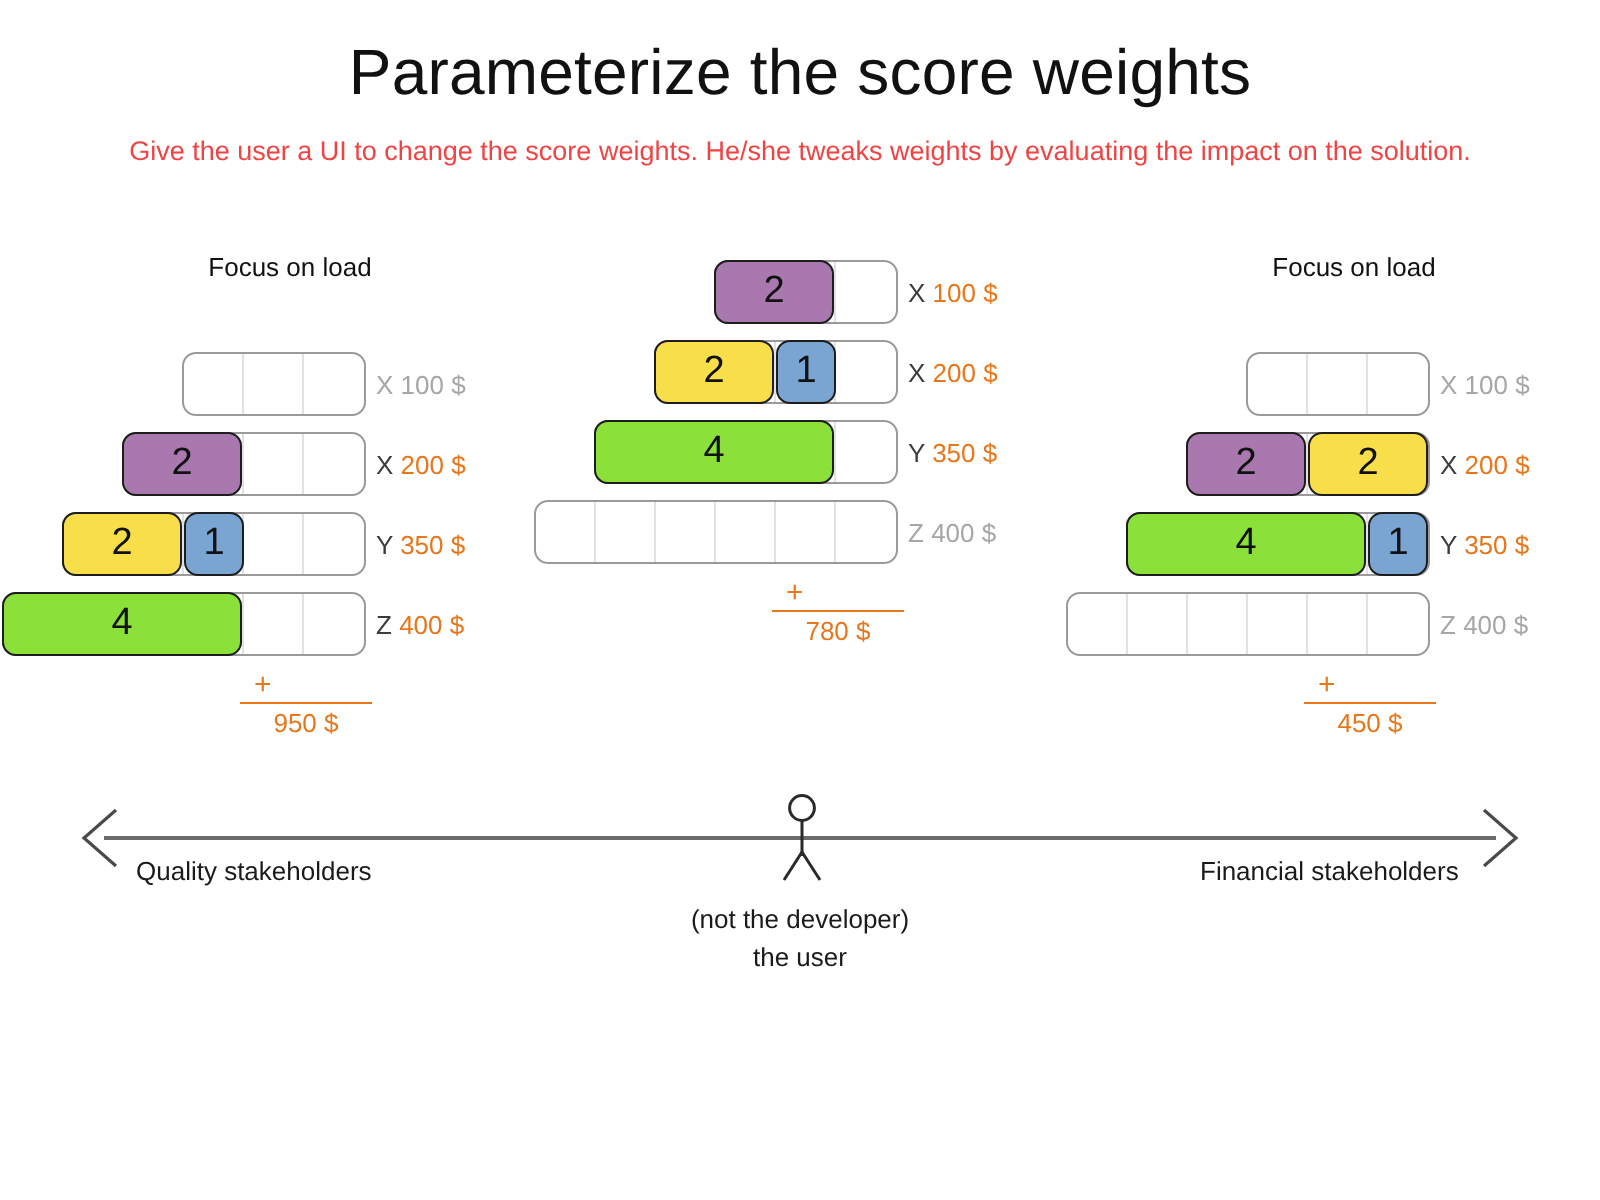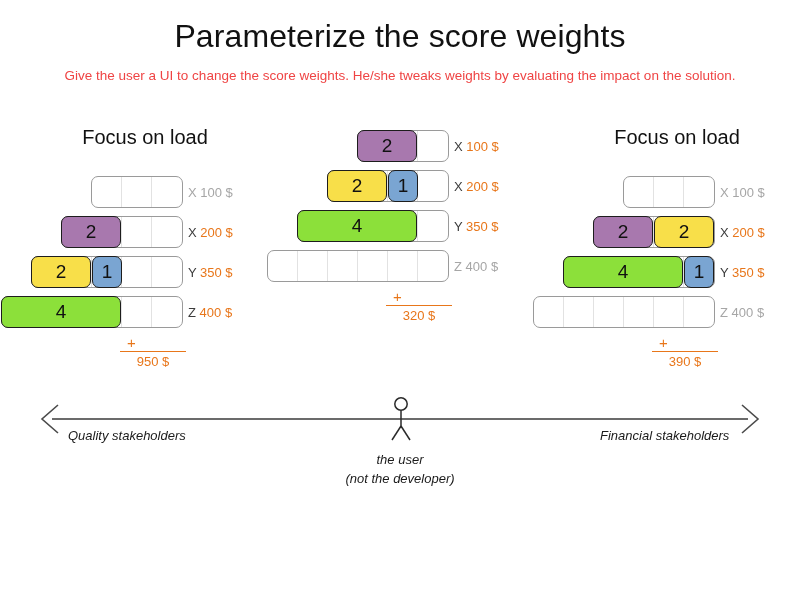--- a/index.html
+++ b/index.html
@@ -37,21 +37,21 @@
     top: 126px; left: 0; width: 800px;
     display: flex;
     flex-direction: row;
   }
   .column {
     width: 266px;
     position: relative;
   }
   .col-title {
     text-align: center;
-    font-size: 20px;
+    font-size: 13px;
     color: #111;
     margin-bottom: 26px;
     height: 20px;
     margin-left: 24px;
   }
 
   .rows { display: flex; flex-direction: column; padding-left: 40px; }
 
   .row {
     display: flex;
@@ -147,21 +147,21 @@
     text-align: left;
     padding-left: 7px;
   }
   .rule {
     border-bottom: 1.6px solid #E8761A;
     margin: 2px 0 2px 0;
   }
   .sum { text-align: center; font-size: 13px; }
 
   
-  .axis-wrap { position: absolute; left: 0; top: 396px; width: 800px; height: 120px; font-style: italic; }
+  .axis-wrap { position: absolute; left: 0; top: 396px; width: 800px; height: 120px; }
   .axis-line {
     position: absolute;
     left: 52px; top: 22px;
     width: 696px; height: 2px;
     background: #6b6b6b;
   }
   .arrow { position: absolute; top: 8px; width: 20px; height: 30px; }
   .arrow svg { display: block; }
   .arrow-left { left: 40px; }
   .arrow-right { left: 740px; }
@@ -337,21 +337,21 @@
               </div>
             </div>
             <div class="rowlabel muted"><span class="key">Z</span> <span class="cost">400 $</span></div>
           </div>
         </div>
         <div class="total">
           <div class="total-inner">
             <div class="total-box">
               <div class="plus">+</div>
               <div class="rule"></div>
-              <div class="sum">320 $</div>
+              <div class="sum">780 $</div>
             </div>
           </div>
         </div>
       </div>
       <div class="column">
         <div class="col-title">Focus on load</div>
         <div class="rows">
           <div class="row">
             <div class="bar-area">
               <div class="bar" style="width: 92px;">
@@ -413,21 +413,21 @@
               </div>
             </div>
             <div class="rowlabel muted"><span class="key">Z</span> <span class="cost">400 $</span></div>
           </div>
         </div>
         <div class="total">
           <div class="total-inner">
             <div class="total-box">
               <div class="plus">+</div>
               <div class="rule"></div>
-              <div class="sum">390 $</div>
+              <div class="sum">450 $</div>
             </div>
           </div>
         </div>
       </div>
     </div>
 
   <div class="axis-wrap">
     <div class="axis-line"></div>
 
     <div class="arrow arrow-left">
@@ -447,18 +447,18 @@
     <div class="figure">
       <svg width="36" height="52" viewBox="0 0 36 52">
         <circle cx="18" cy="8" r="6.2" fill="#ffffff" stroke="#2a2a2a" stroke-width="1.5"></circle>
         <line x1="18" y1="14.5" x2="18" y2="32" stroke="#2a2a2a" stroke-width="1.5"></line>
         <line x1="18" y1="30" x2="9" y2="44" stroke="#2a2a2a" stroke-width="1.5"></line>
         <line x1="18" y1="30" x2="27" y2="44" stroke="#2a2a2a" stroke-width="1.5"></line>
       </svg>
     </div>
 
     <div class="fig-caption">
+      <div>(not the developer)</div>
       <div>the user</div>
-      <div>(not the developer)</div>
     </div>
   </div>
 
 </div>
 
 </body></html>

